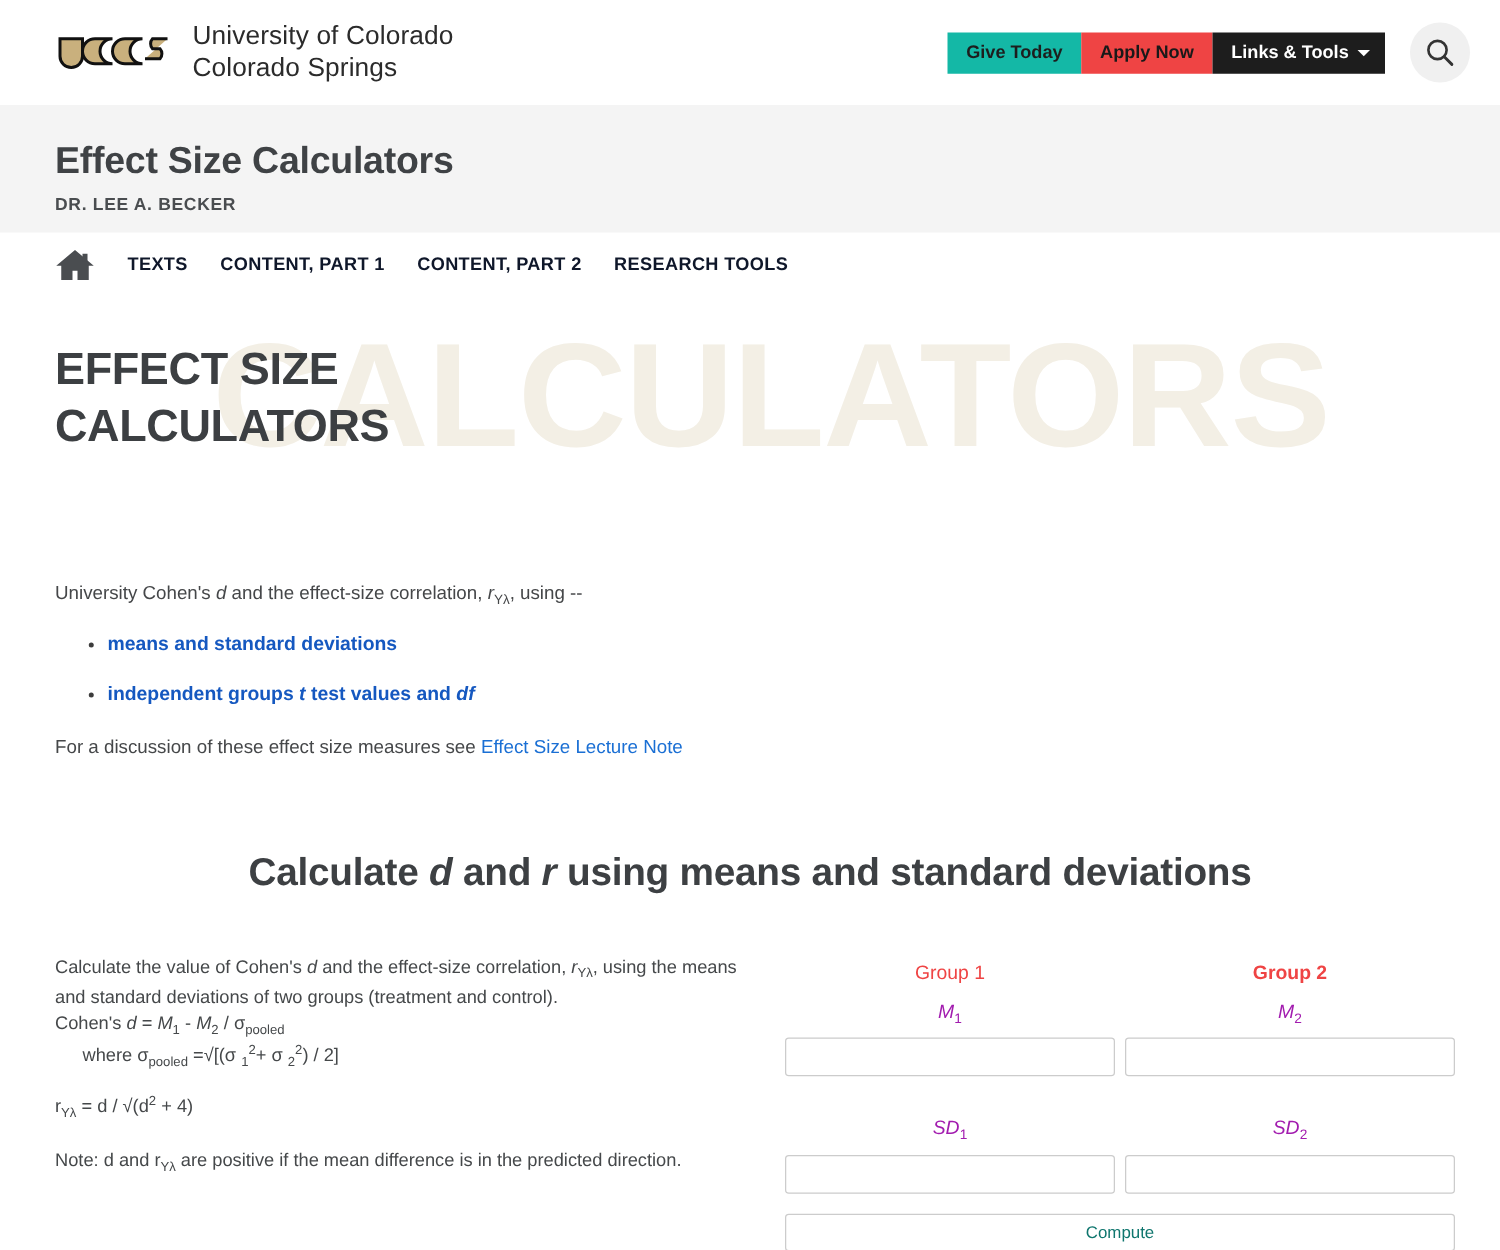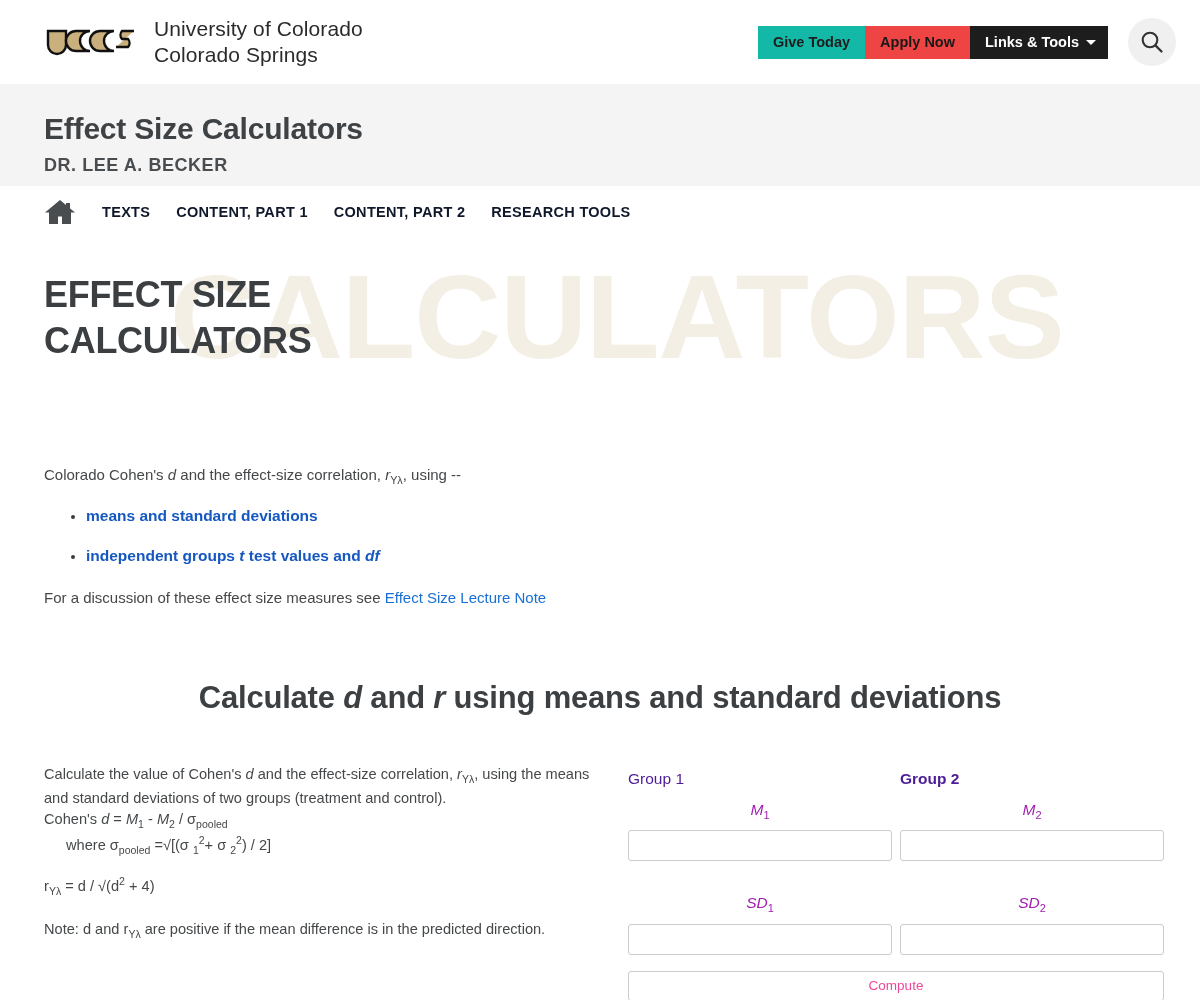--- a/index.html
+++ b/index.html
@@ -78,21 +78,21 @@
   }
   .titleband h1 {
     margin: 0 0 9px 0;
     font-size: 30px;
     font-weight: bold;
     color: #3f4245;
     letter-spacing: -0.2px;
   }
   .titleband .author {
     margin: 0;
-    font-size: 18px;
+    font-size: 14px;
     font-weight: bold;
     color: #4a4d50;
     letter-spacing: .55px;
   }
 
   
   .navbar {
     display: flex;
     align-items: center;
     padding: 12px 44px 10px 44px;
@@ -214,23 +214,23 @@
   .calc-right {
     flex: 1;
     padding-top: 6px;
   }
   .grid2 {
     display: grid;
     grid-template-columns: 1fr 1fr;
     column-gap: 8px;
   }
   .grp-label {
-    text-align: left;
+    text-align: center;
     font-size: 15.5px;
-    color: #4c1d95;
+    color: #ef4444;
     padding-bottom: 13px;
   }
   .grp-label.bold { font-weight: bold; }
   .var-label {
     text-align: center;
     font-size: 15.5px;
     font-style: italic;
     color: #a21caf;
     padding-bottom: 9px;
   }
@@ -249,21 +249,21 @@
   .row-gap { height: 33px; }
   .calc-btn {
     width: 100%;
     height: 30px;
     margin-top: 16px;
     border: 1px solid #ccc;
     border-radius: 3px;
     background: #fff;
     font-family: inherit;
     font-size: 13.5px;
-    color: #ec4899;
+    color: #0f766e;
     cursor: pointer;
   }
   sub { font-size: 0.72em; }
   sup { font-size: 0.72em; }
   i { font-style: italic; }
 </style>
 </head>
 <body>
 
 <div class="topbar">
@@ -317,21 +317,21 @@
 <div class="hero">
   <div class="hero-watermark">CALCULATORS</div>
   <h2 class="hero-title">
     <span>EFFECT SIZE</span><br>
     <span>CALCULATORS</span>
   </h2>
 </div>
 
 <div class="intro">
   <p>
-    <span>Colorado Cohen's </span><i>d</i><span> and the effect-size correlation, </span><i>r</i><sub>Yλ</sub><span>, using --</span>
+    <span>University Cohen's </span><i>d</i><span> and the effect-size correlation, </span><i>r</i><sub>Yλ</sub><span>, using --</span>
   </p>
 
   <ul class="intro-list">
     <li>
       <a class="bluelink-bold">means and standard deviations</a>
     </li>
     <li>
       <a class="bluelink-bold"><span>independent groups </span><i>t</i><span> test values and </span><i>df</i></a>
     </li>
   </ul>

